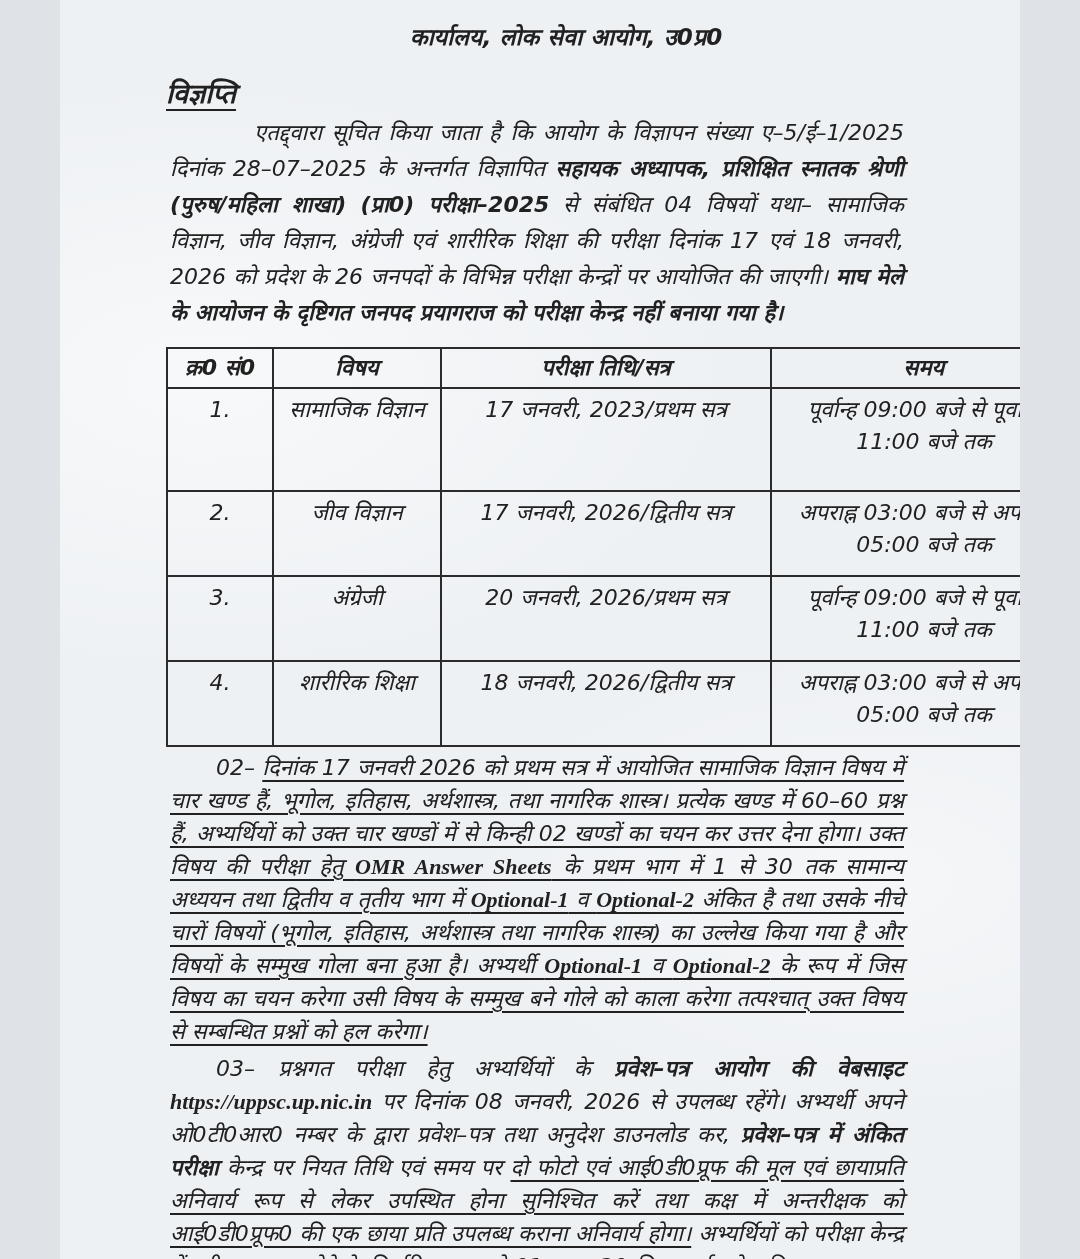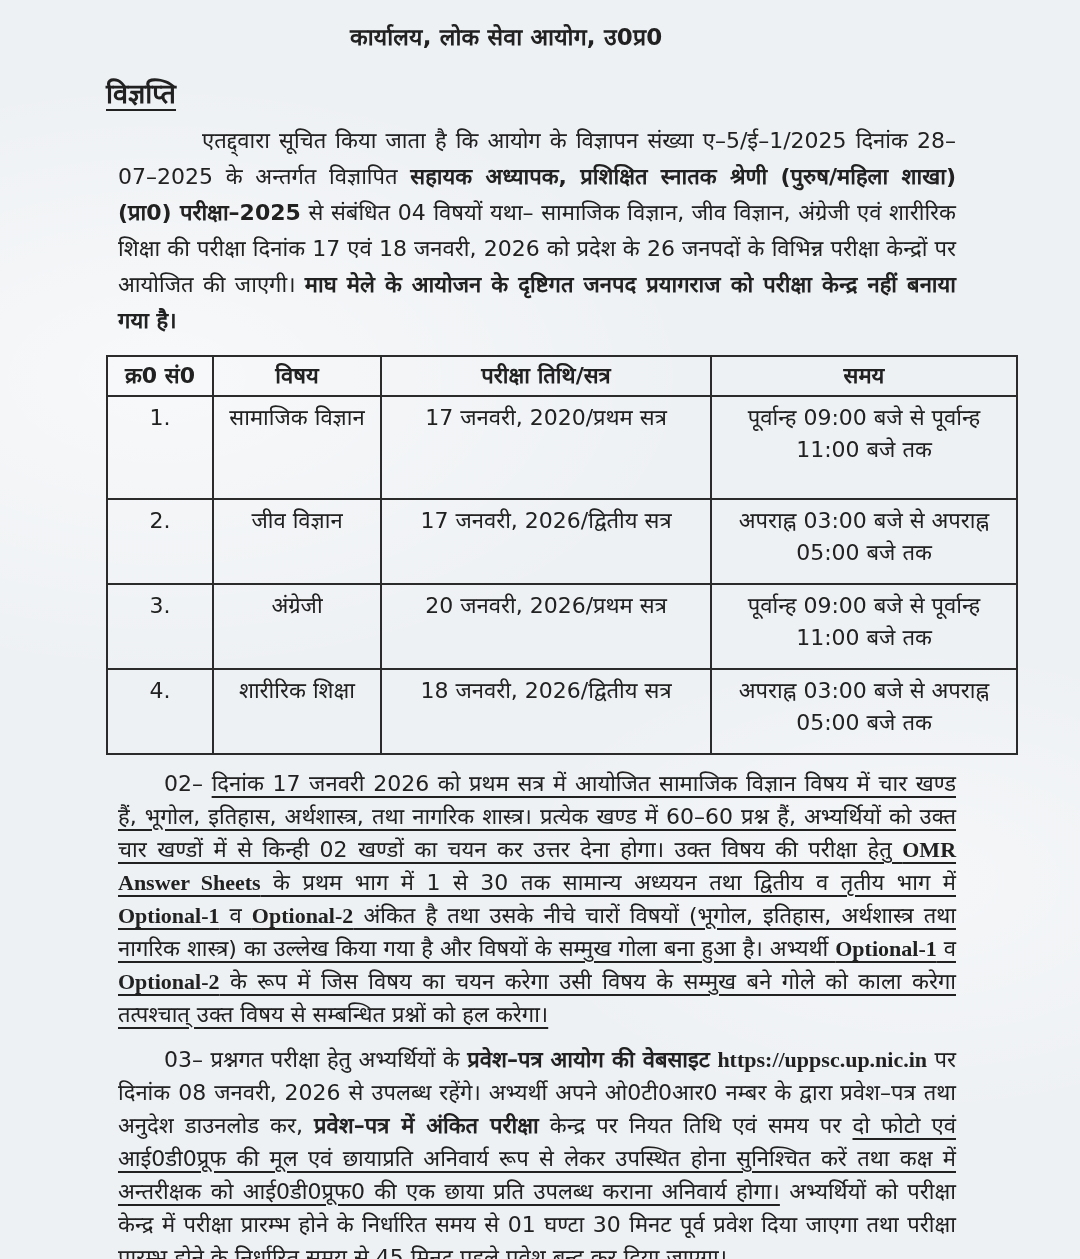--- a/index.html
+++ b/index.html
@@ -4,50 +4,51 @@
 <style>
   html,body{margin:0;padding:0;}
   :root{
     --paper:#eef1f4;
     --ink:#212121;
     --line:#2b2b2b;
   }
   body{background:#dfe3e7;}
   .page{
     position:relative;
-    width:1080px;height:1259px;
+    width:960px;height:1259px;
     margin:0 auto;
     background:
       radial-gradient(ellipse 900px 500px at 15% 30%, rgba(255,255,255,.55), rgba(255,255,255,0) 60%),
       radial-gradient(ellipse 700px 400px at 85% 70%, rgba(255,255,255,.4), rgba(255,255,255,0) 60%),
       var(--paper);
     color:var(--ink);
     font-family:"DejaVu Sans","Liberation Sans",sans-serif;
     box-sizing:border-box;
     padding:20px 112px 0 106px;
     overflow:hidden;
+    font-style:italic;
   }
   .letterhead{
     margin-left:244px;
     font-size:23px;
     font-weight:600;
     line-height:34px;
     letter-spacing:.2px;
   }
   .notice-title{
     text-align:left;
     font-size:27px;
     font-weight:700;
     margin-top:20px;
     text-decoration:underline;
     text-underline-offset:6px;
     text-decoration-thickness:2px;
   }
   p.para{
-    margin:12px;
+    margin:4px;
     font-size:22px;
     text-align:justify;
   }
   .p1{margin-top:20px;line-height:36px;text-indent:84px;}
   .p2{margin-top:38px;line-height:33px;text-indent:46px;}
   .p3{margin-top:2px;line-height:33px;text-indent:46px;}
   b,.bold{font-weight:700;}
   .lat{font-family:"Liberation Serif","DejaVu Serif",serif;}
   .u{
     text-decoration:underline;
@@ -97,21 +98,21 @@
         <th class="col-sn">क्र0 सं0</th>
         <th class="col-sub">विषय</th>
         <th class="col-date">परीक्षा तिथि/सत्र</th>
         <th class="col-time">समय</th>
       </tr>
     </thead>
     <tbody>
       <tr class="r1">
         <td>1.</td>
         <td>सामाजिक विज्ञान</td>
-        <td>17 जनवरी, 2020/प्रथम सत्र</td>
+        <td>17 जनवरी, 2023/प्रथम सत्र</td>
         <td>पूर्वान्ह 09:00 बजे से पूर्वान्ह 11:00 बजे तक</td>
       </tr>
       <tr class="r2">
         <td>2.</td>
         <td>जीव विज्ञान</td>
         <td>17 जनवरी, 2026/द्वितीय सत्र</td>
         <td>अपराह्न 03:00 बजे से अपराह्न 05:00 बजे तक</td>
       </tr>
       <tr class="r3">
         <td>3.</td>

